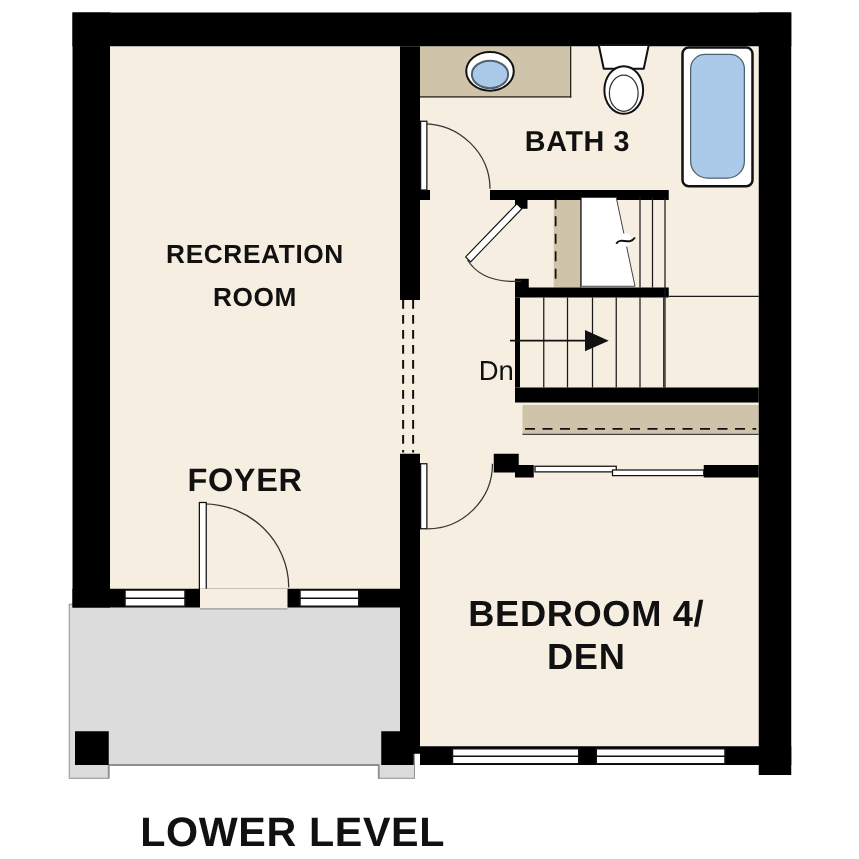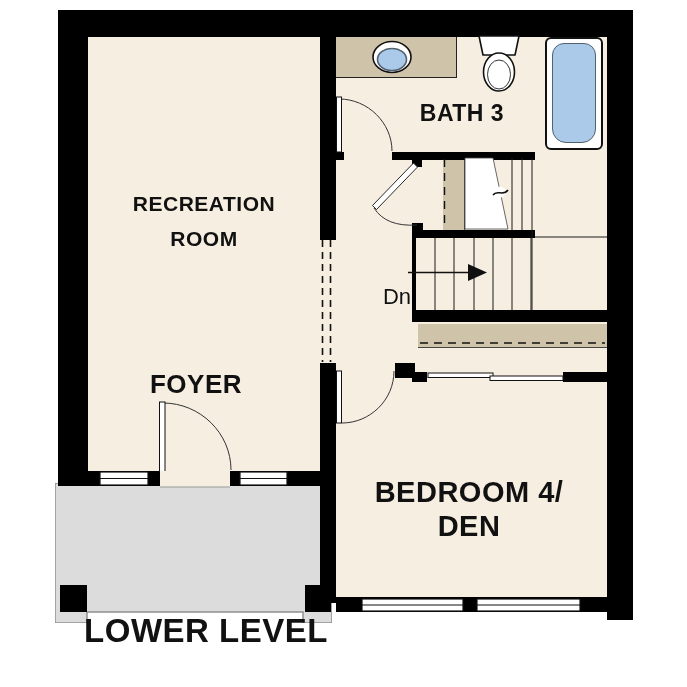--- a/index.html
+++ b/index.html
@@ -148,15 +148,15 @@
     </g>
   </svg>
 
   <div class="label" style="left:84px;top:186px;width:240px;font-size:21px;line-height:35px;">RECREATION
 ROOM</div>
   <div class="label" style="left:126px;top:369px;width:140px;font-size:26px;">FOYER</div>
   <div class="label" style="left:392px;top:100px;width:140px;font-size:23px;">BATH 3</div>
   <div class="label" style="left:349px;top:456px;width:240px;font-size:29px;line-height:34px;margin-top:19px;">BEDROOM 4/
 DEN</div>
   <div class="label" style="left:382px;top:260px;width:30px;font-size:22px;font-weight:normal;letter-spacing:0;margin-top:24px;">Dn</div>
-  <div class="label" style="left:56px;top:612px;width:300px;font-size:33px;text-align:center;">LOWER LEVEL</div>
+  <div class="label" style="left:56px;top:647px;width:300px;font-size:33px;text-align:right;">LOWER LEVEL</div>
 
 </div>
 
 </body></html>

